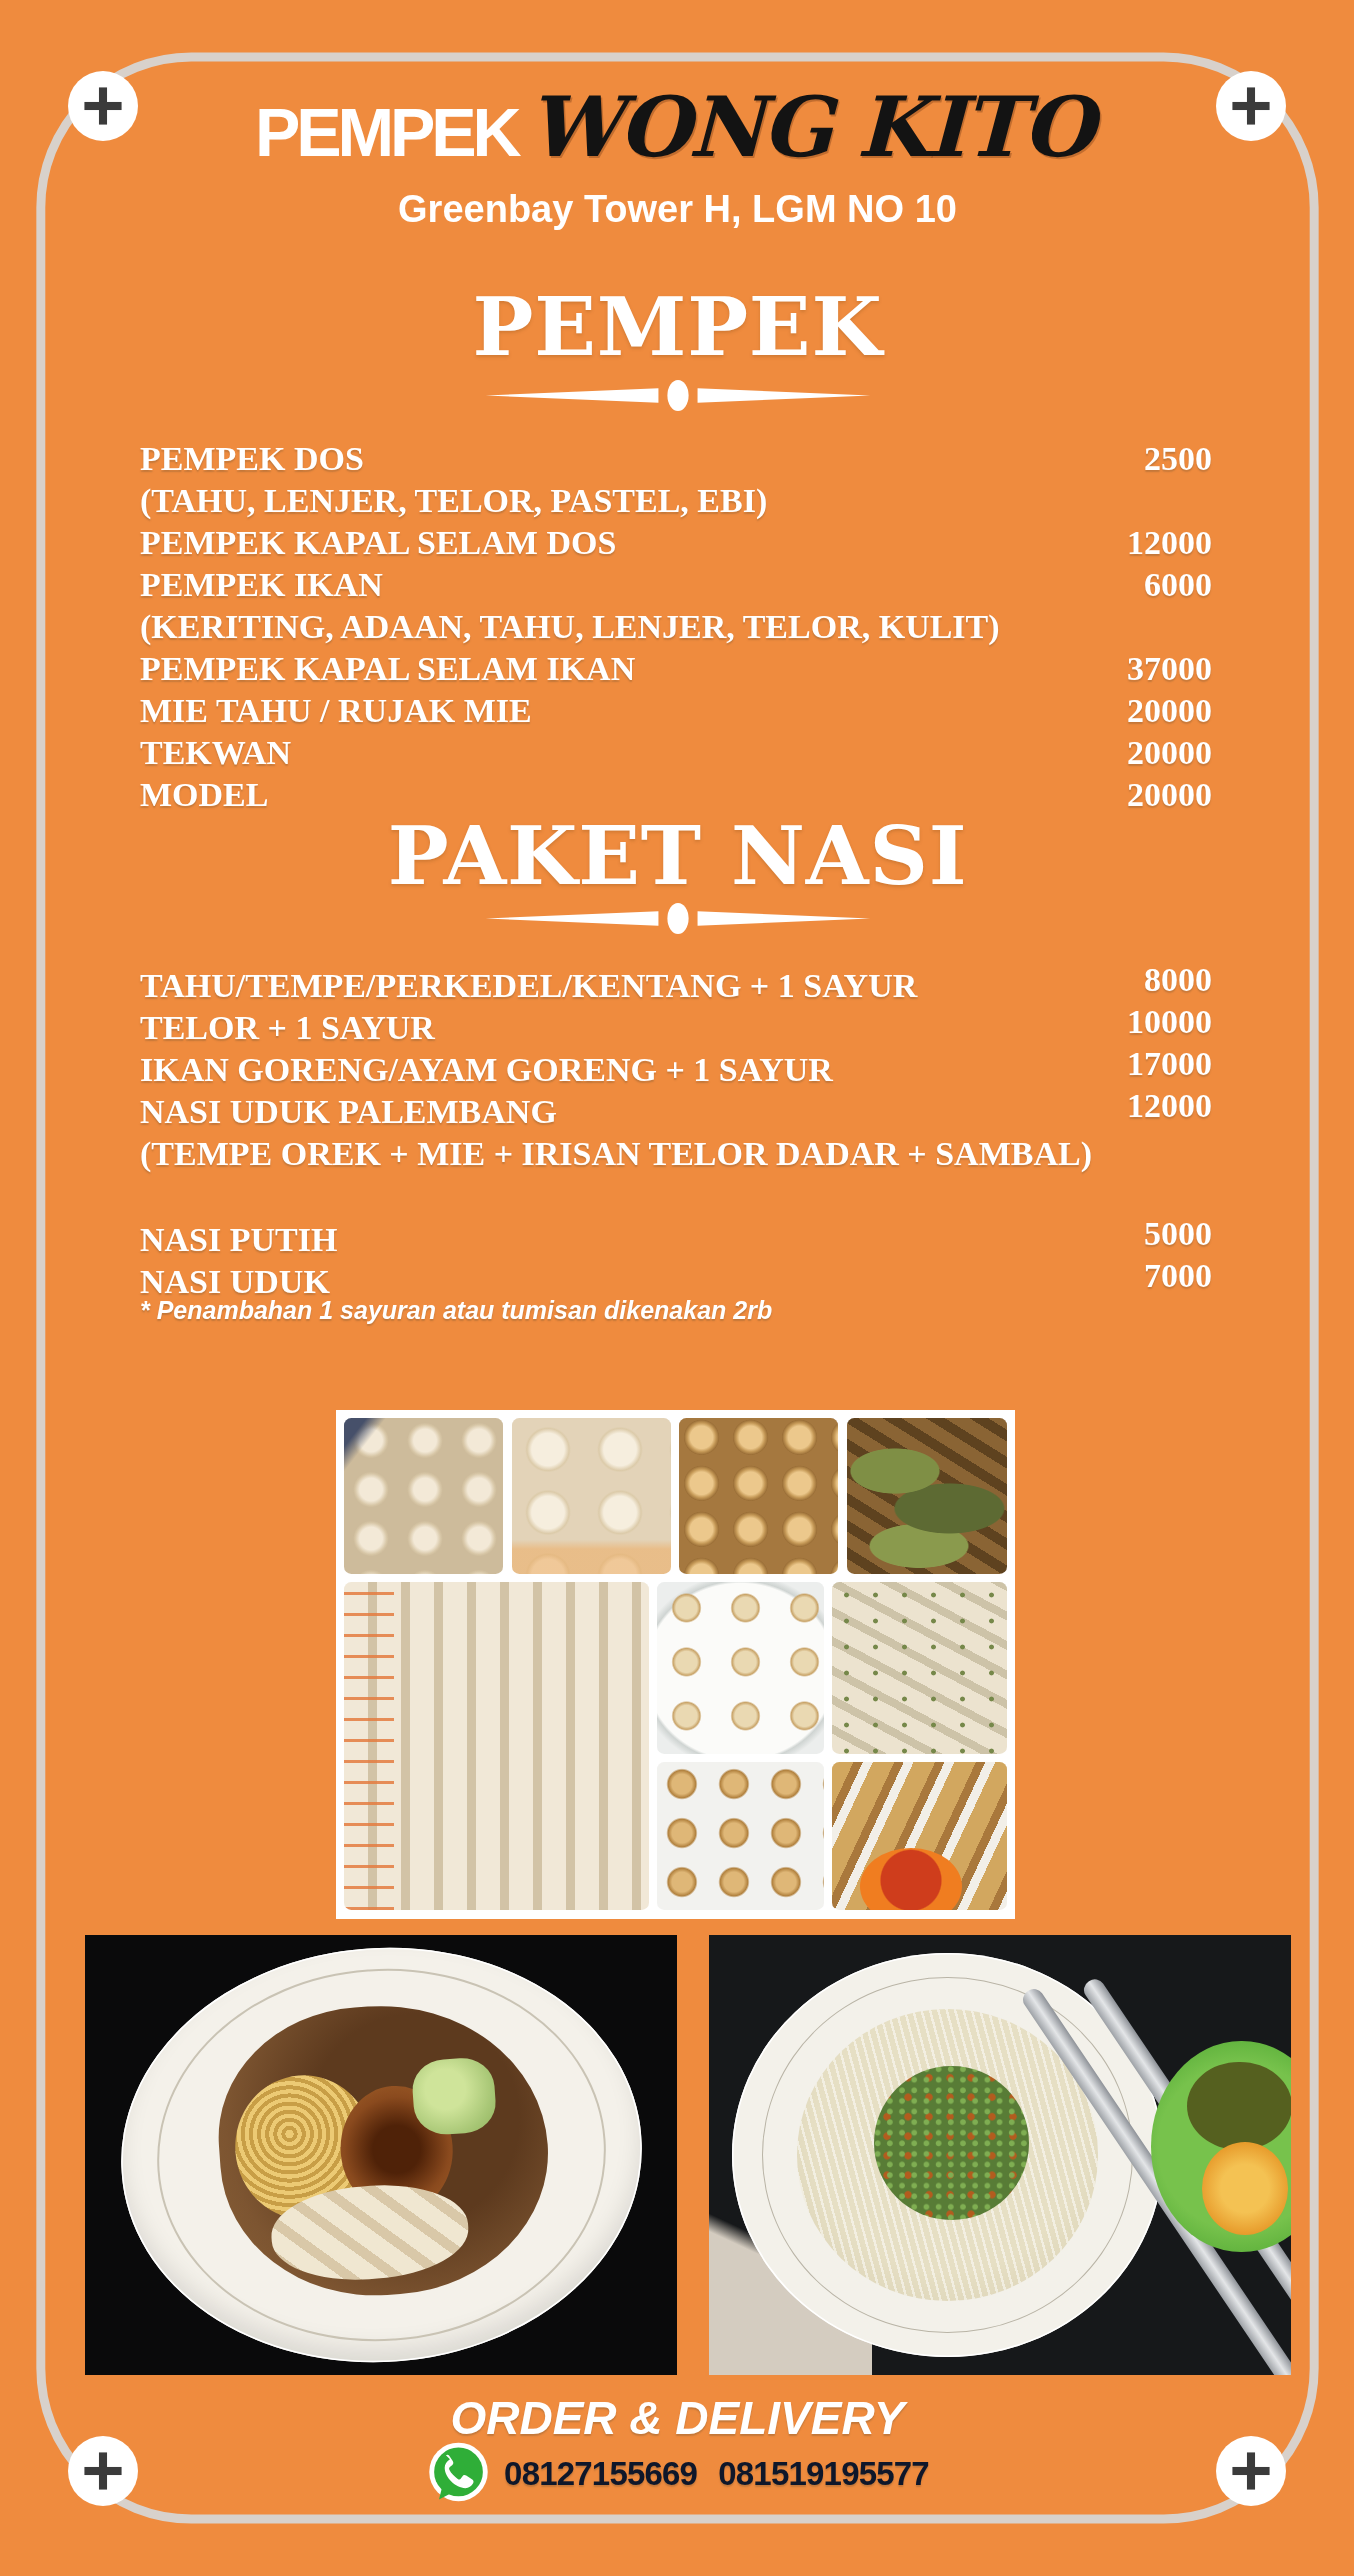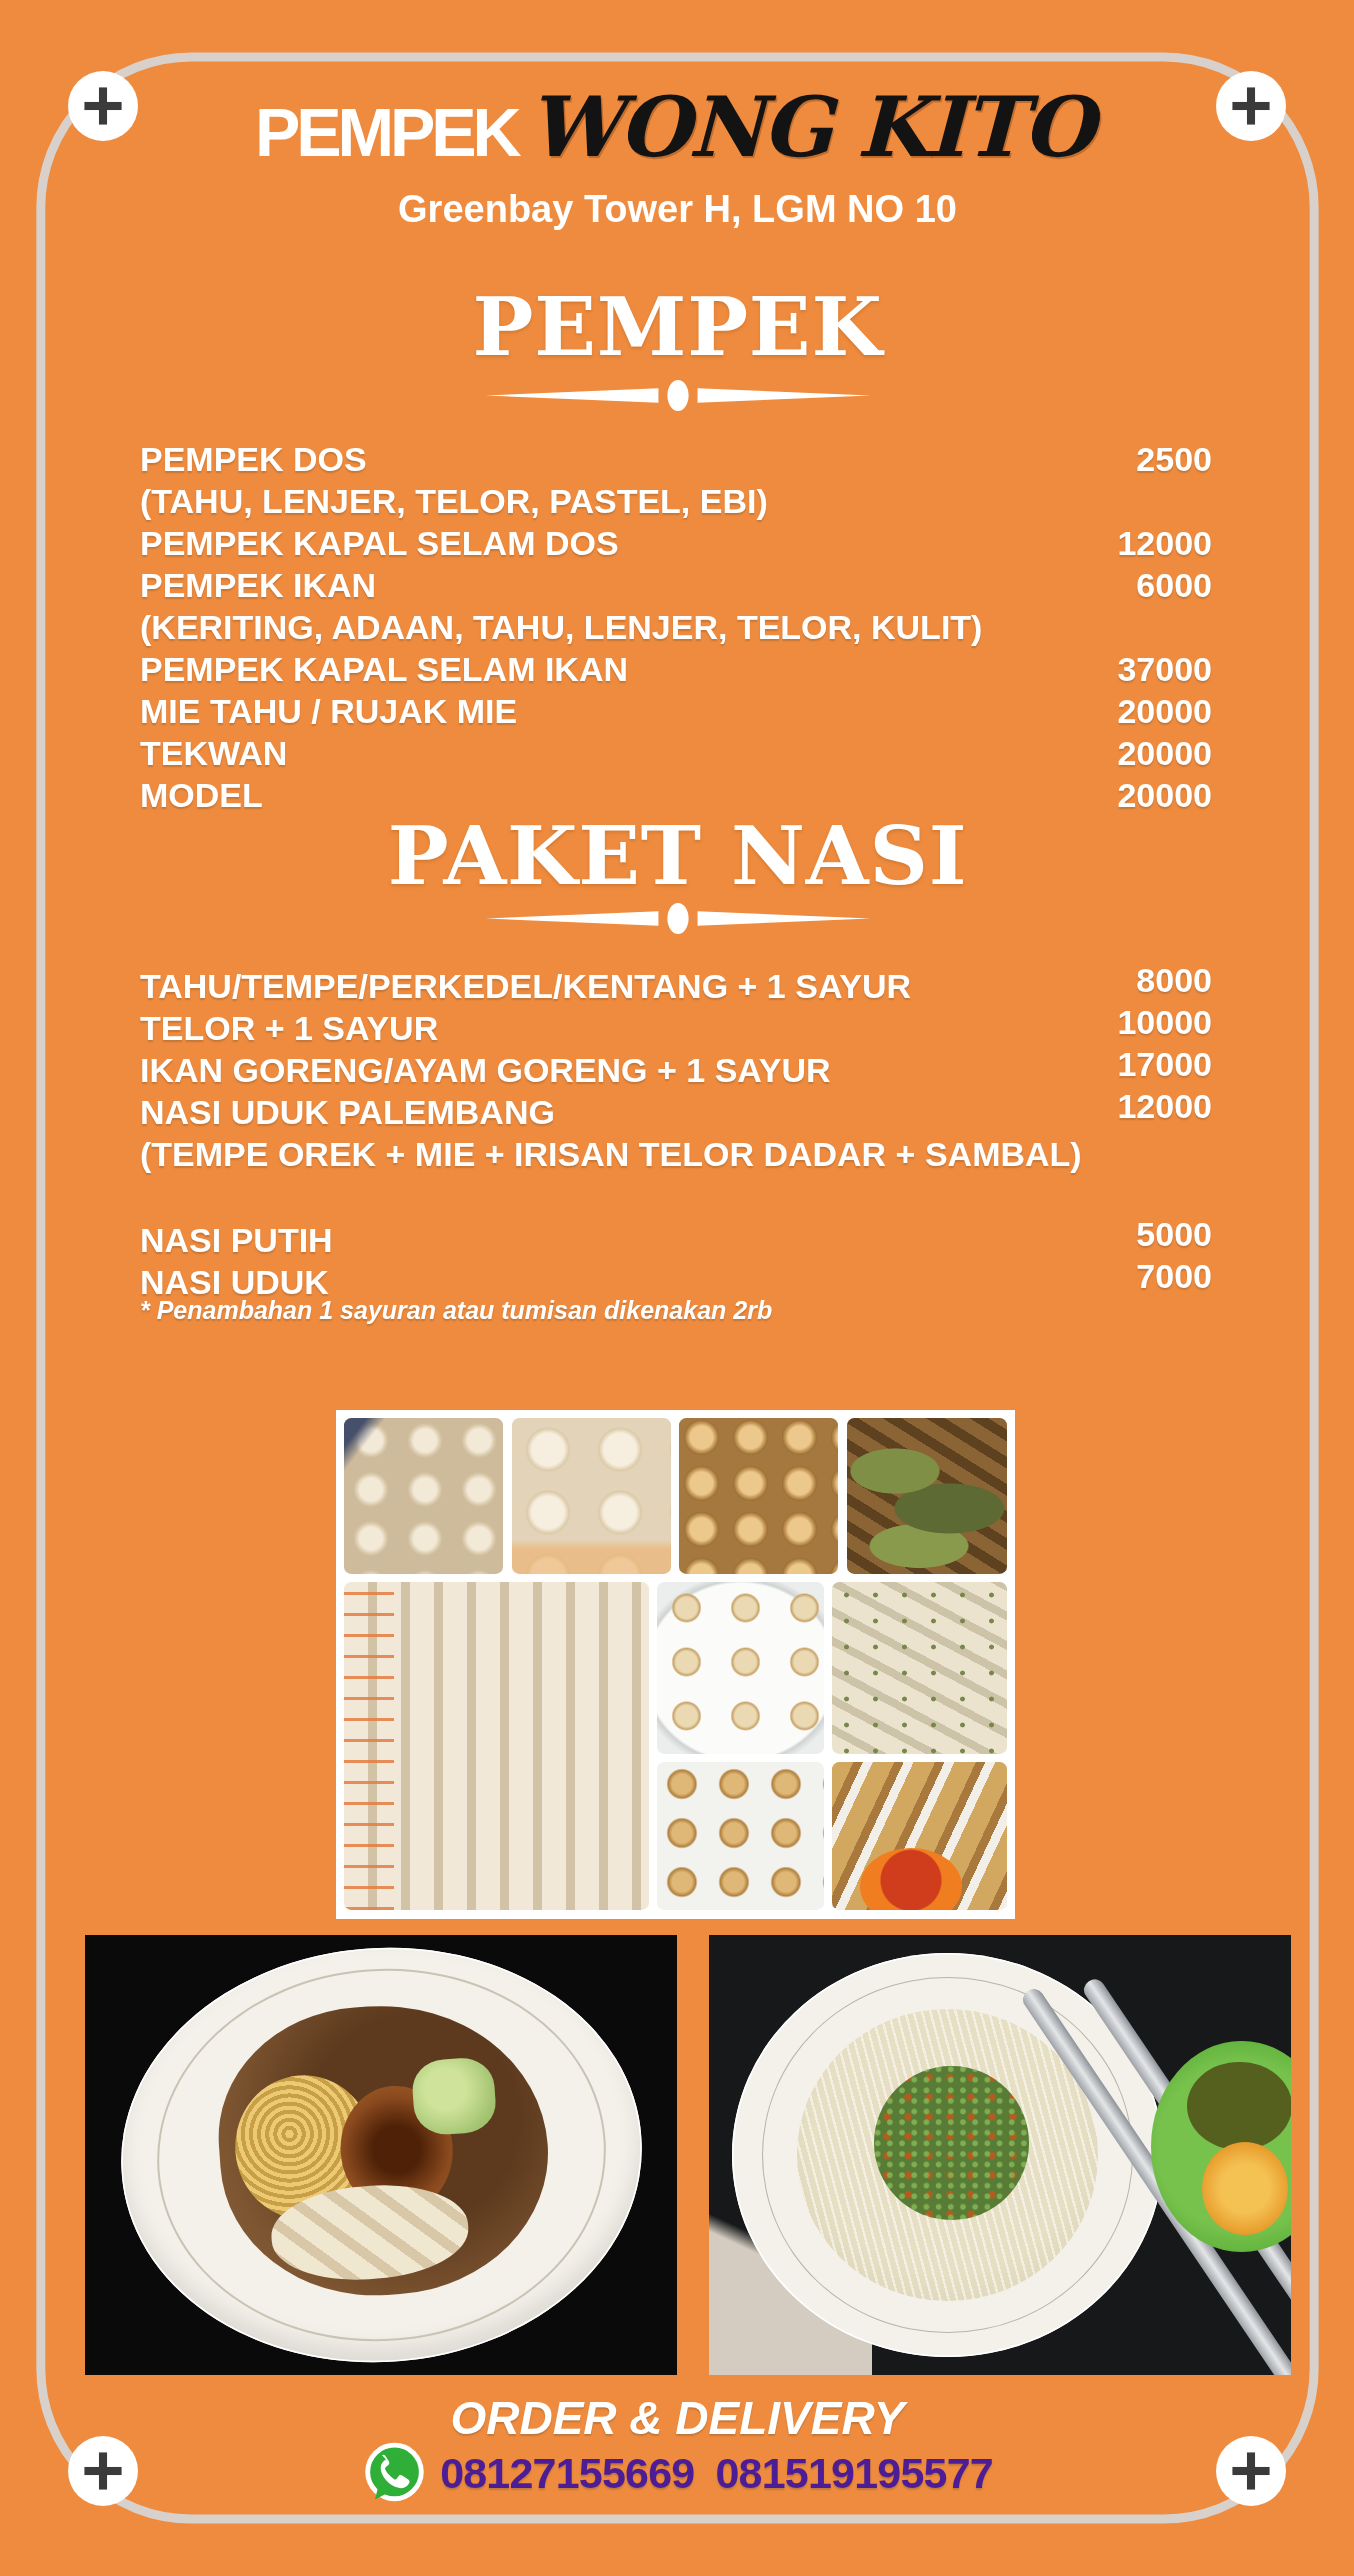--- a/index.html
+++ b/index.html
@@ -33,21 +33,21 @@
   #t-paket{top:815px}
   .divider{position:absolute;left:50%;transform:translateX(-50%);width:391px;height:33px;}
   #d-pempek{top:379px}
   #d-paket{top:902px}
 
   
   .menu{position:absolute;left:140px;width:1072px;}
   #menu-pempek{top:438px}
   #menu-paket{top:965px}
   #menu-rice{top:1219px}
-  .mrow{display:flex;justify-content:space-between;align-items:flex-start;height:42px;}
+  .mrow{display:flex;justify-content:space-between;align-items:flex-start;height:42px;font-family:Liberation Serif, serif;}
   .mname,.mprice{font-weight:700;font-size:34px;line-height:42px;color:#fff;white-space:nowrap;
                  text-shadow:0 1.6px 1.6px rgba(130,90,50,.4);}
   #menu-paket .mprice,#menu-rice .mprice{transform:translateY(-5.7px);}
   .footnote{position:absolute;left:140px;top:1295px;color:#fff;font-style:italic;
             font-weight:700;font-size:25px;line-height:1.2;
             text-shadow:0 1.6px 1.6px rgba(130,90,50,.4);}
 
   
   .collage{position:absolute;left:336px;top:1410px;width:679px;height:509px;background:#fff;}
   .tile{position:absolute;border-radius:7.3px;overflow:hidden;}
@@ -130,21 +130,21 @@
   .lime{position:absolute;left:28%;top:48%;width:48%;height:44%;border-radius:50%;
         background:radial-gradient(circle at 50% 50%,#f4c253 0 38%,#e89e2e 70%,#cf7f1a 100%);}
 
   
   .order{position:absolute;left:0;right:0;top:2395px;text-align:center;color:#fff;
          font-style:italic;font-weight:700;font-size:46px;line-height:1;
          text-shadow:0 1.6px 1.6px rgba(130,90,50,.4);}
   .phone-line{position:absolute;left:0;right:0;top:2441px;display:flex;justify-content:center;
               align-items:center;gap:13px;}
   .wa{width:65px;height:65px;flex:0 0 auto;}
-  .phone{color:#4c1d95;font-weight:700;font-size:43px;line-height:65px;letter-spacing:-0.8px;
+  .phone{color:#0f172a;font-weight:700;font-size:33px;line-height:65px;letter-spacing:-0.8px;
          text-shadow:0 1.6px 1.6px rgba(130,90,50,.4);}
   .phone + .phone{margin-left:8.1px;}
 </style>
 </head>
 <body>
 
 <div class="page">
 
   <svg class="frame-svg" width="1355" height="2576" viewBox="0 0 1665 3166">
     <rect x="50" y="70" width="1565" height="3026" rx="185" ry="185" fill="none" stroke-width="11" stroke="#d8d1cb"></rect>

